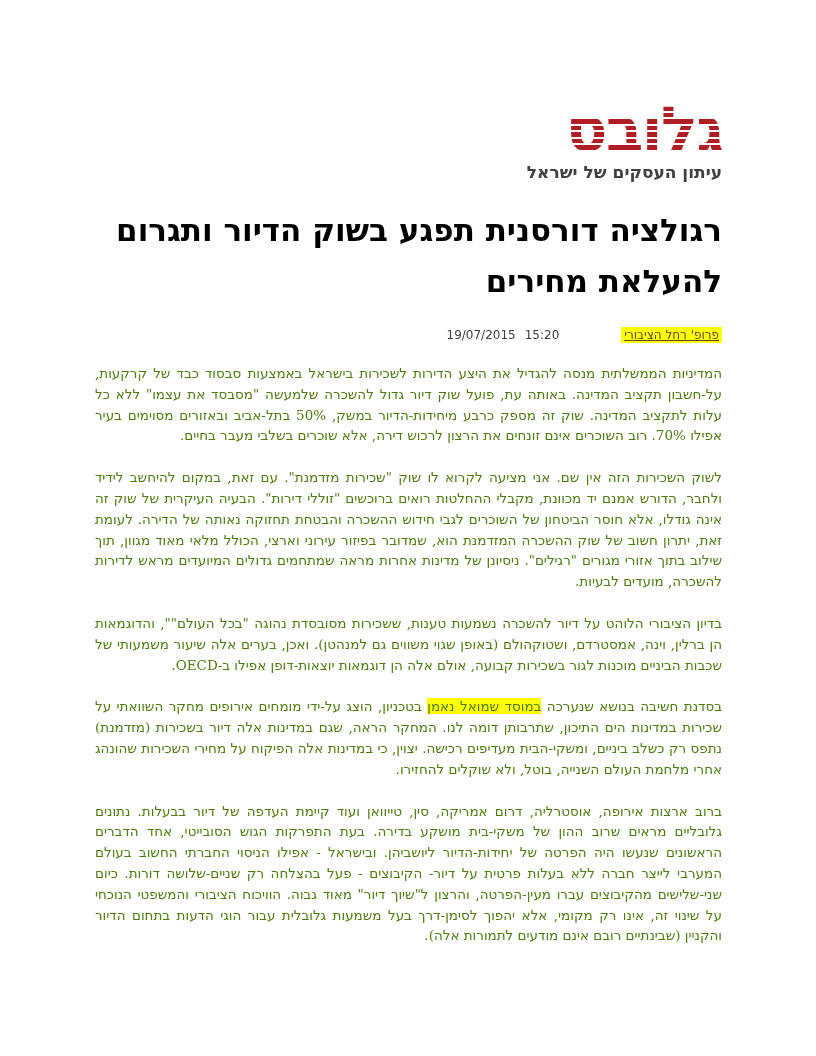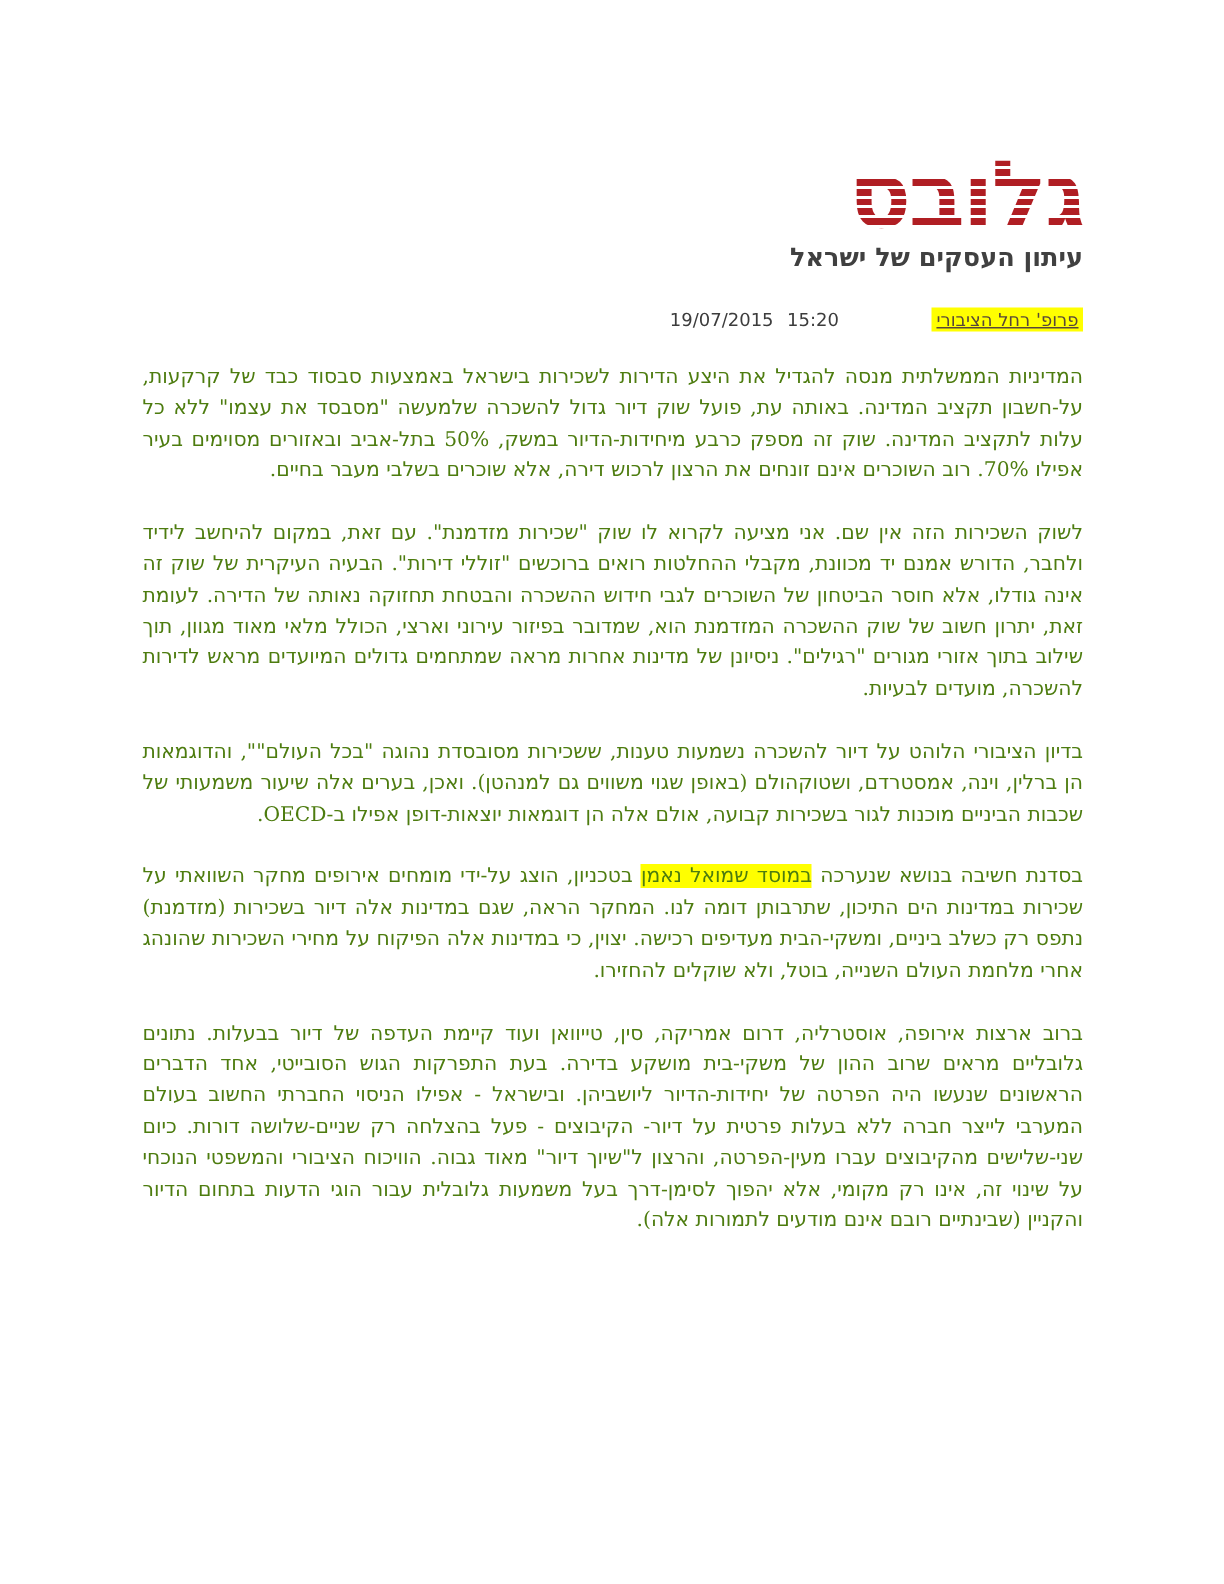--- a/index.html
+++ b/index.html
@@ -99,20 +99,21 @@
 </head>
 <body>
 
 <div class="page">
 
   <div class="header">
     <div class="logo-text">גלובס</div>
     <div class="tagline">עיתון העסקים של ישראל</div>
   </div>
 
+  <h1 class="headline">רגולציה דורסנית תפגע בשוק הדיור ותגרום להעלאת מחירים</h1>
 
   <div class="byline">
     <span class="author-link">פרופ' רחל הציבורי</span>
     <span class="datetime">
       <span>19/07/2015</span>
       <span>15:20</span>
     </span>
   </div>
 
   <div class="body-text">

